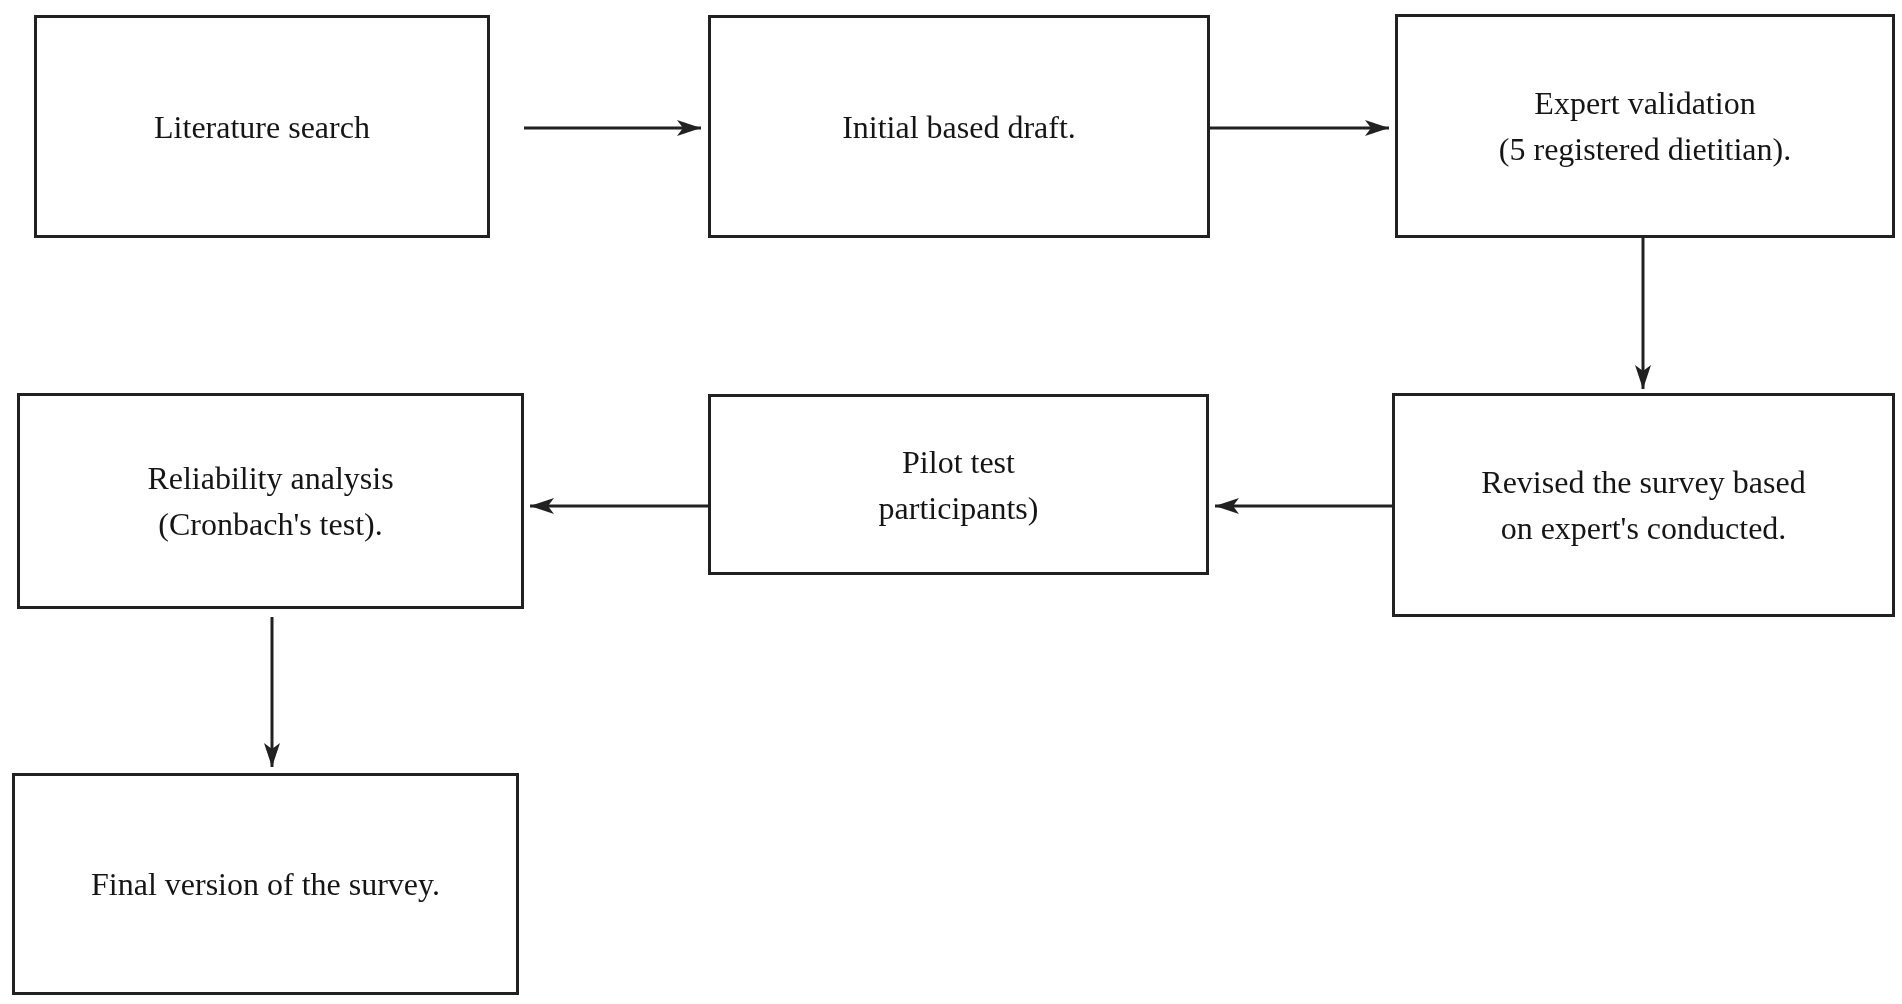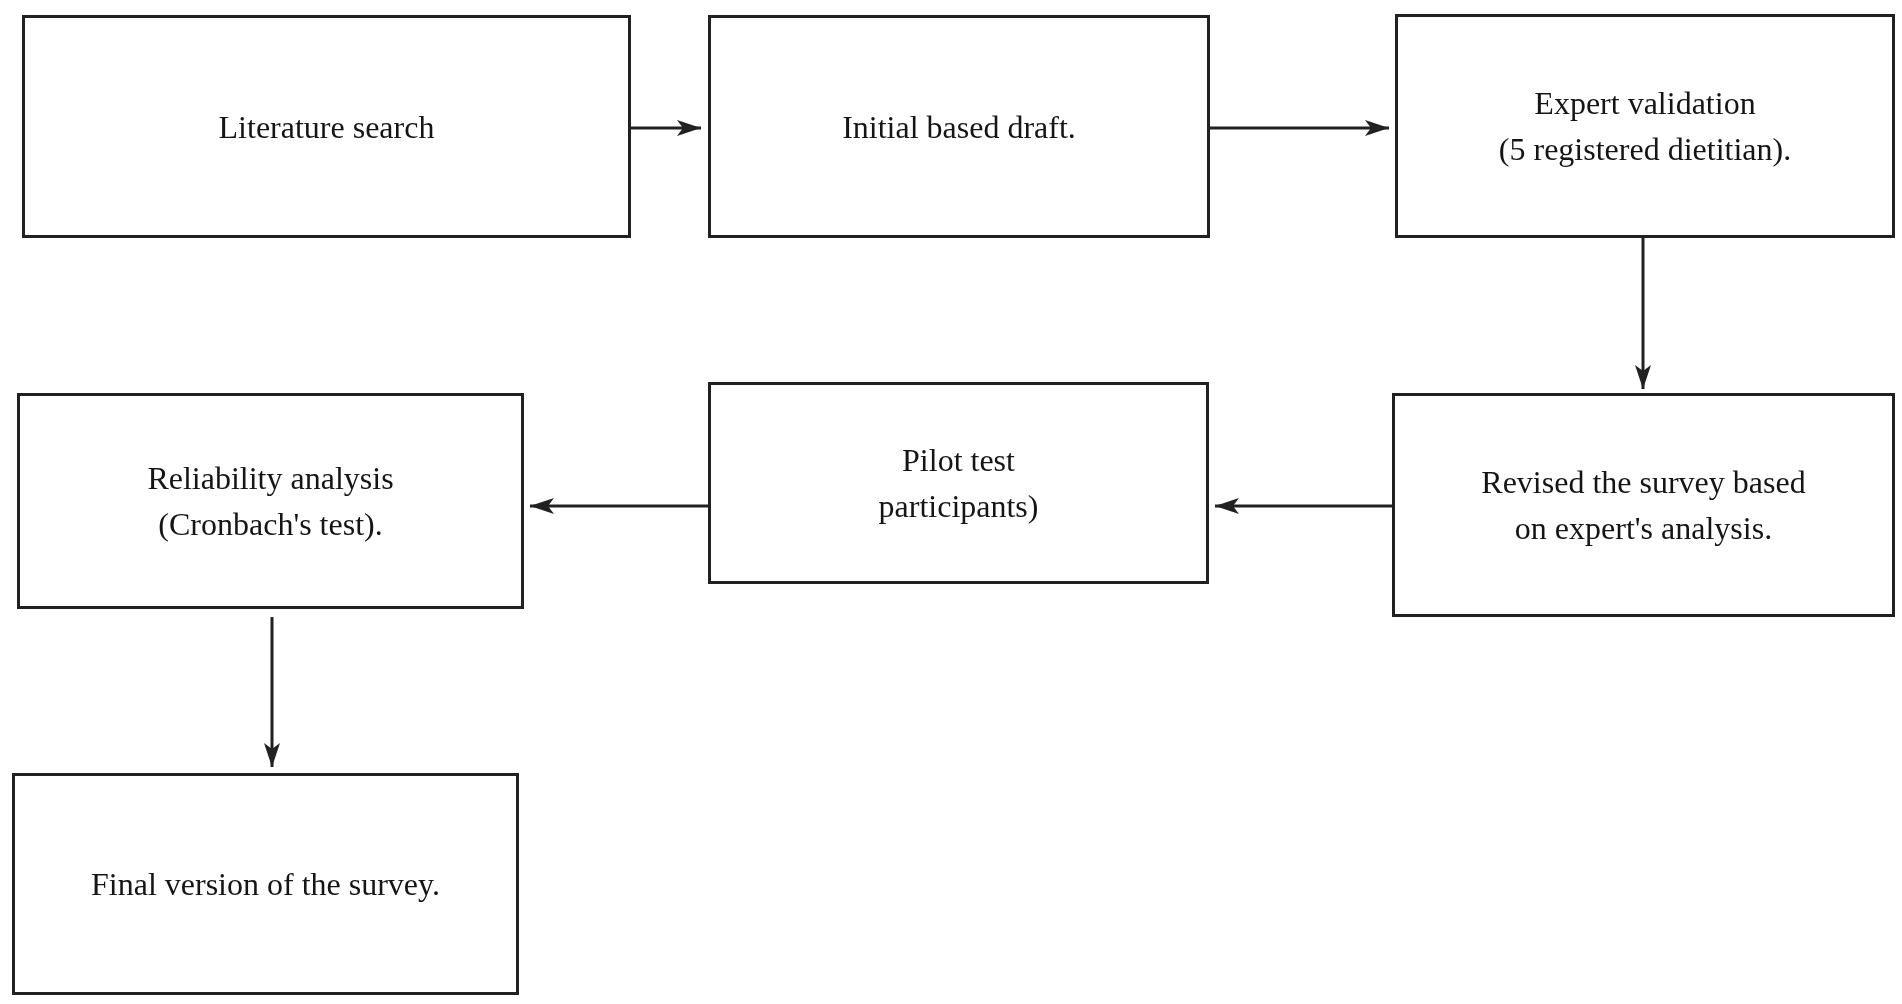--- a/index.html
+++ b/index.html
@@ -35,25 +35,25 @@
     justify-content: center;
     text-align: center;
     font-size: 32px;
     line-height: 46px;
   }
   .node span {
     display: block;
     white-space: nowrap;
   }
   
-  .n1 { left: 22px;   top: 15px;  width: 609px; height: 223px; }
+  .n1 { left: 34px;   top: 15px;  width: 456px; height: 223px; }
   .n2 { left: 708px;  top: 15px;  width: 502px; height: 223px; }
   .n3 { left: 1395px; top: 14px;  width: 500px; height: 224px; }
   .n4 { left: 1392px; top: 393px; width: 503px; height: 224px; }
-  .n5 { left: 708px;  top: 382px; width: 501px; height: 202px; align-items: center; }
+  .n5 { left: 708px;  top: 394px; width: 501px; height: 181px; align-items: center; }
   .n6 { left: 17px;   top: 393px; width: 507px; height: 216px; }
   .n7 { left: 12px;   top: 773px; width: 507px; height: 222px; }
 </style>
 </head>
 <body>
 
 <div class="stage">
 
   <svg class="arrow-layer" viewBox="0 0 1902 1004" xmlns="http://www.w3.org/2000/svg">
     <defs>
@@ -77,21 +77,21 @@
     <span>Initial based draft.</span>
   </div>
 
   <div class="node n3">
     <span>Expert validation</span>
     <span>(5 registered dietitian).</span>
   </div>
 
   <div class="node n4">
     <span>Revised the survey based</span>
-    <span>on expert's analysis.</span>
+    <span>on expert's conducted.</span>
   </div>
 
   <div class="node n5">
     <span>Pilot test</span>
     <span>participants)</span>
   </div>
 
   <div class="node n6">
     <span>Reliability analysis</span>
     <span>(Cronbach's test).</span>

